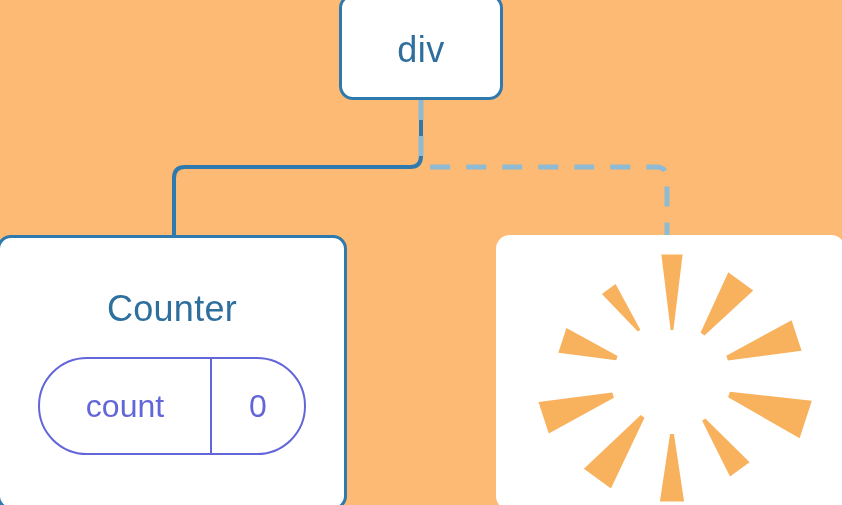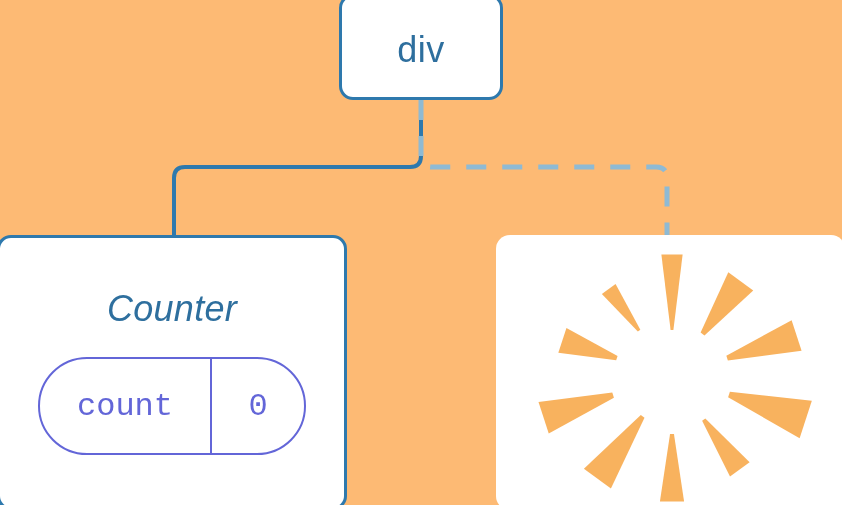--- a/index.html
+++ b/index.html
@@ -67,21 +67,20 @@
     display: flex;
     flex-direction: column;
     align-items: center;
   }
   #node-counter .node-title {
     font-size: 36px;
     color: #2e6f9e;
     letter-spacing: 0.3px;
     margin-top: 53px;
     line-height: 1;
-    font-style: italic;
   }
 
   .state-pill {
     margin-top: 30px;
     width: 268px;
     height: 98px;
     border: 2px solid #6366d8;
     border-radius: 49px;
     display: flex;
     align-items: stretch;
@@ -136,21 +135,21 @@
 
     <path d="M 421 100 L 421 156 Q 421 167 432 167 L 656 167 Q 667 167 667 178 L 667 237" fill="none" stroke="#8ebad4" stroke-width="5" stroke-dasharray="20 16" stroke-linecap="butt"></path>
   </svg>
 
   <div class="node node-bordered" id="node-div" style="border-color: rgb(46, 121, 173); background: rgb(255, 255, 255);">
     <span class="node-title" style="color: rgb(46, 111, 158);">div</span>
   </div>
 
   <div class="node node-bordered" id="node-counter" style="border-color: rgb(46, 121, 173); background: rgb(255, 255, 255);">
     <span class="node-title" style="color: rgb(46, 111, 158);">Counter</span>
-    <div class="state-pill" style="border-color: rgb(99, 102, 216); font-family: Liberation Mono, monospace;">
+    <div class="state-pill" style="border-color: rgb(99, 102, 216);">
       <span class="pill-key" style="border-right-color: rgb(99, 102, 216); color: rgb(99, 102, 216);">count</span>
       <span class="pill-value" style="color: rgb(99, 102, 216);">0</span>
     </div>
   </div>
 
   <div class="node node-plain" id="node-sparkle" style="background: rgb(255, 255, 255);">
     <svg id="sparkle-svg" viewBox="0 0 290 270" xmlns="http://www.w3.org/2000/svg">
       <g id="sparkle-rays">
           <polygon points="143.60,89.02 134.37,13.46 155.63,13.46 146.40,89.02" fill="#f8b25e"></polygon>
           <polygon points="173.61,91.58 201.30,31.30 226.23,49.41 177.46,94.38" fill="#f8b25e"></polygon>

